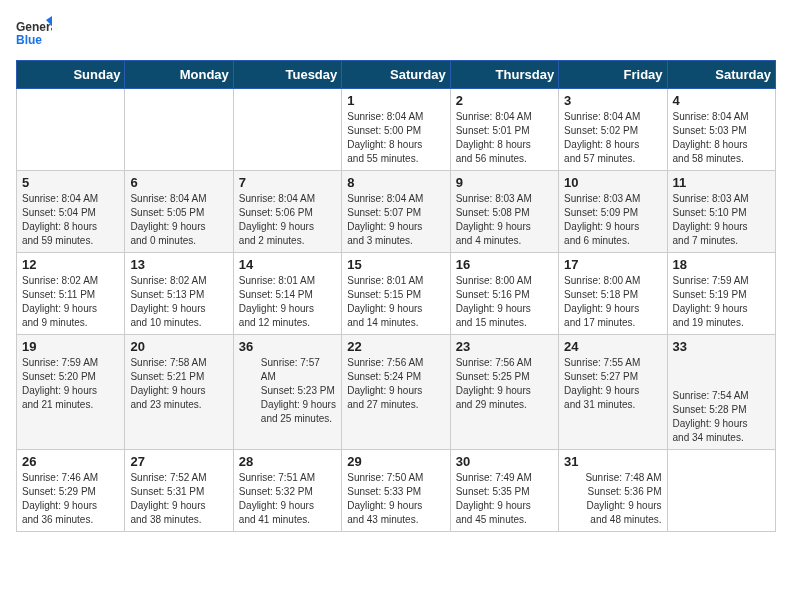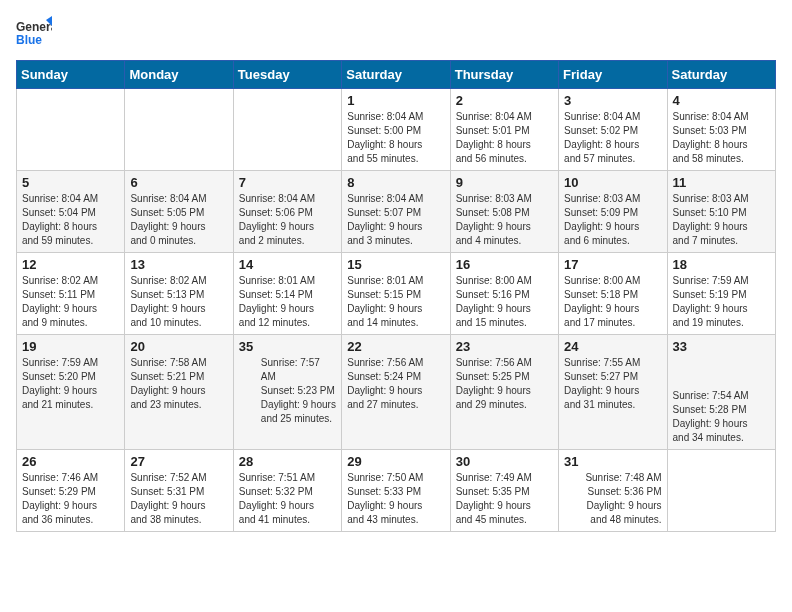--- a/index.html
+++ b/index.html
@@ -32,23 +32,23 @@
     .calendar-subtitle {
       font-size: 14px;
       color: #555;
     }
     table {
       width: 100%;
       border-collapse: collapse;
       font-size: 11px;
     }
     thead tr th {
-      background: #0369a1;
+      background: #0c4a6e;
       color: #fff;
-      text-align: left;
+      text-align: right;
       padding: 6px 4px;
       font-size: 13px;
       font-weight: bold;
       border: 1px solid #2a5aaf;
     }
     tbody tr td {
       border: 1px solid #ccc;
       vertical-align: top;
       padding: 4px 5px;
       width: 108px;
@@ -248,21 +248,21 @@
 and 21 minutes.</div>
         </td>
         <td>
           <div class="day-num">20</div>
           <div class="day-detail" style="white-space: pre-line;">Sunrise: 7:58 AM
 Sunset: 5:21 PM
 Daylight: 9 hours
 and 23 minutes.</div>
         </td>
         <td>
-          <div class="day-num">35</div>
+          <div class="day-num">36</div>
           <div class="day-detail" style="white-space: pre-line; margin-left: 22px;">Sunrise: 7:57 AM
 Sunset: 5:23 PM
 Daylight: 9 hours
 and 25 minutes.</div>
         </td>
         <td>
           <div class="day-num">22</div>
           <div class="day-detail" style="white-space: pre-line;">Sunrise: 7:56 AM
 Sunset: 5:24 PM
 Daylight: 9 hours

